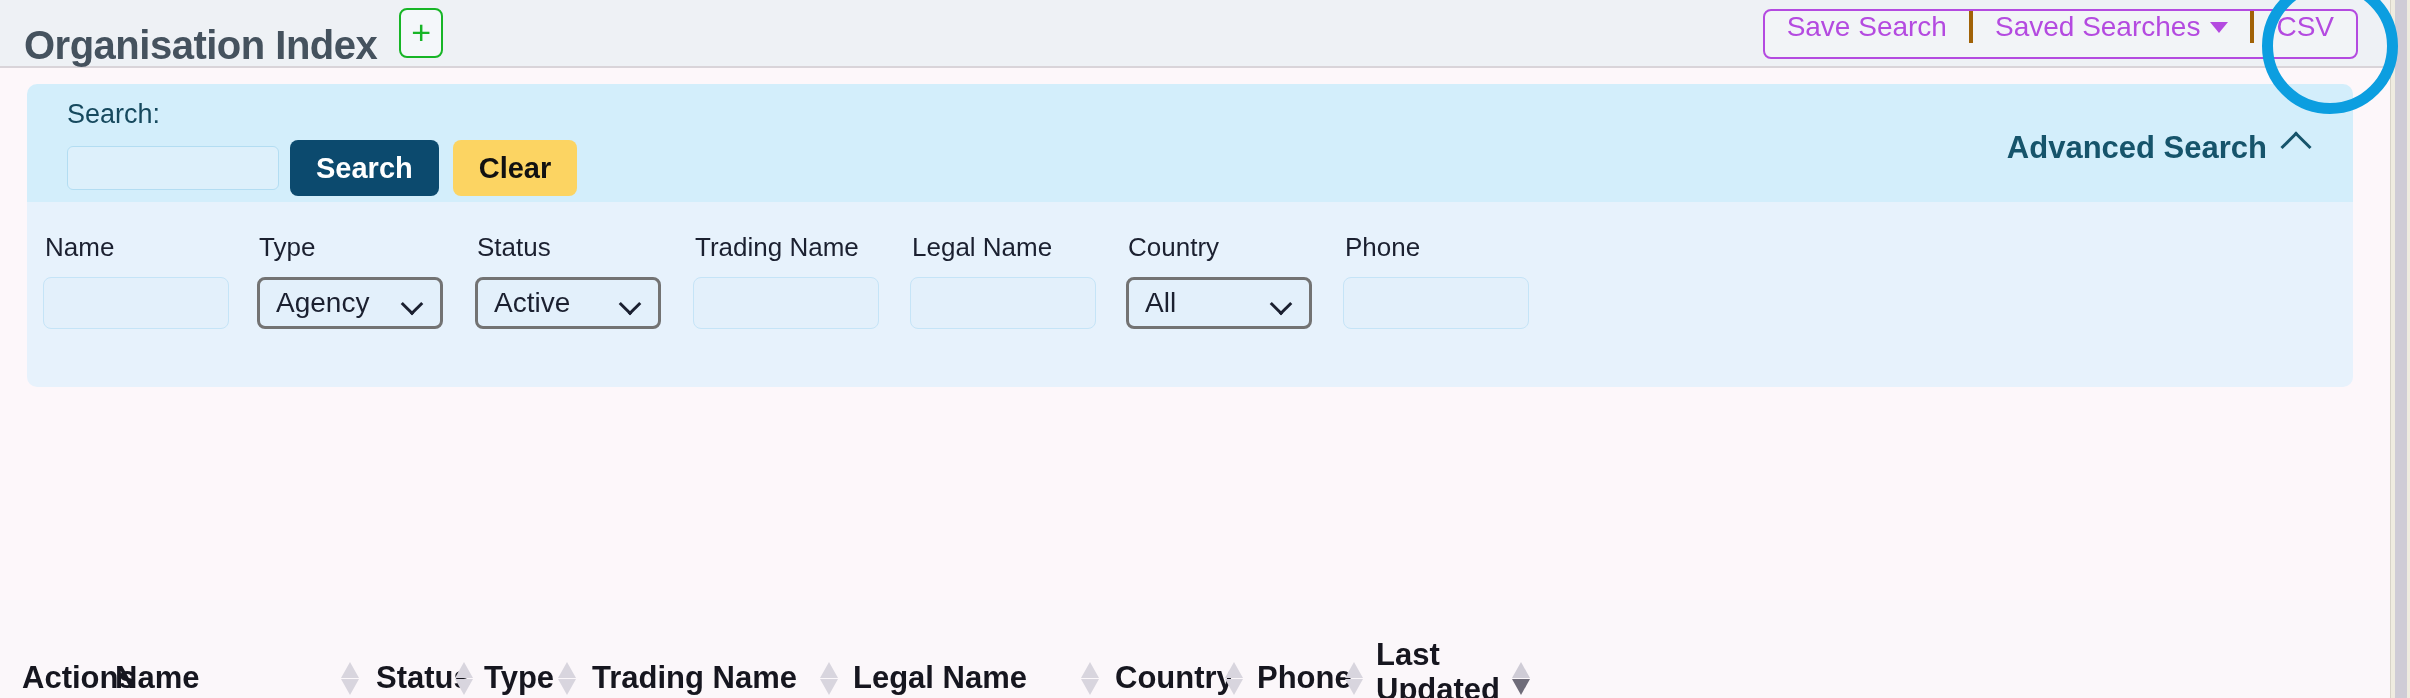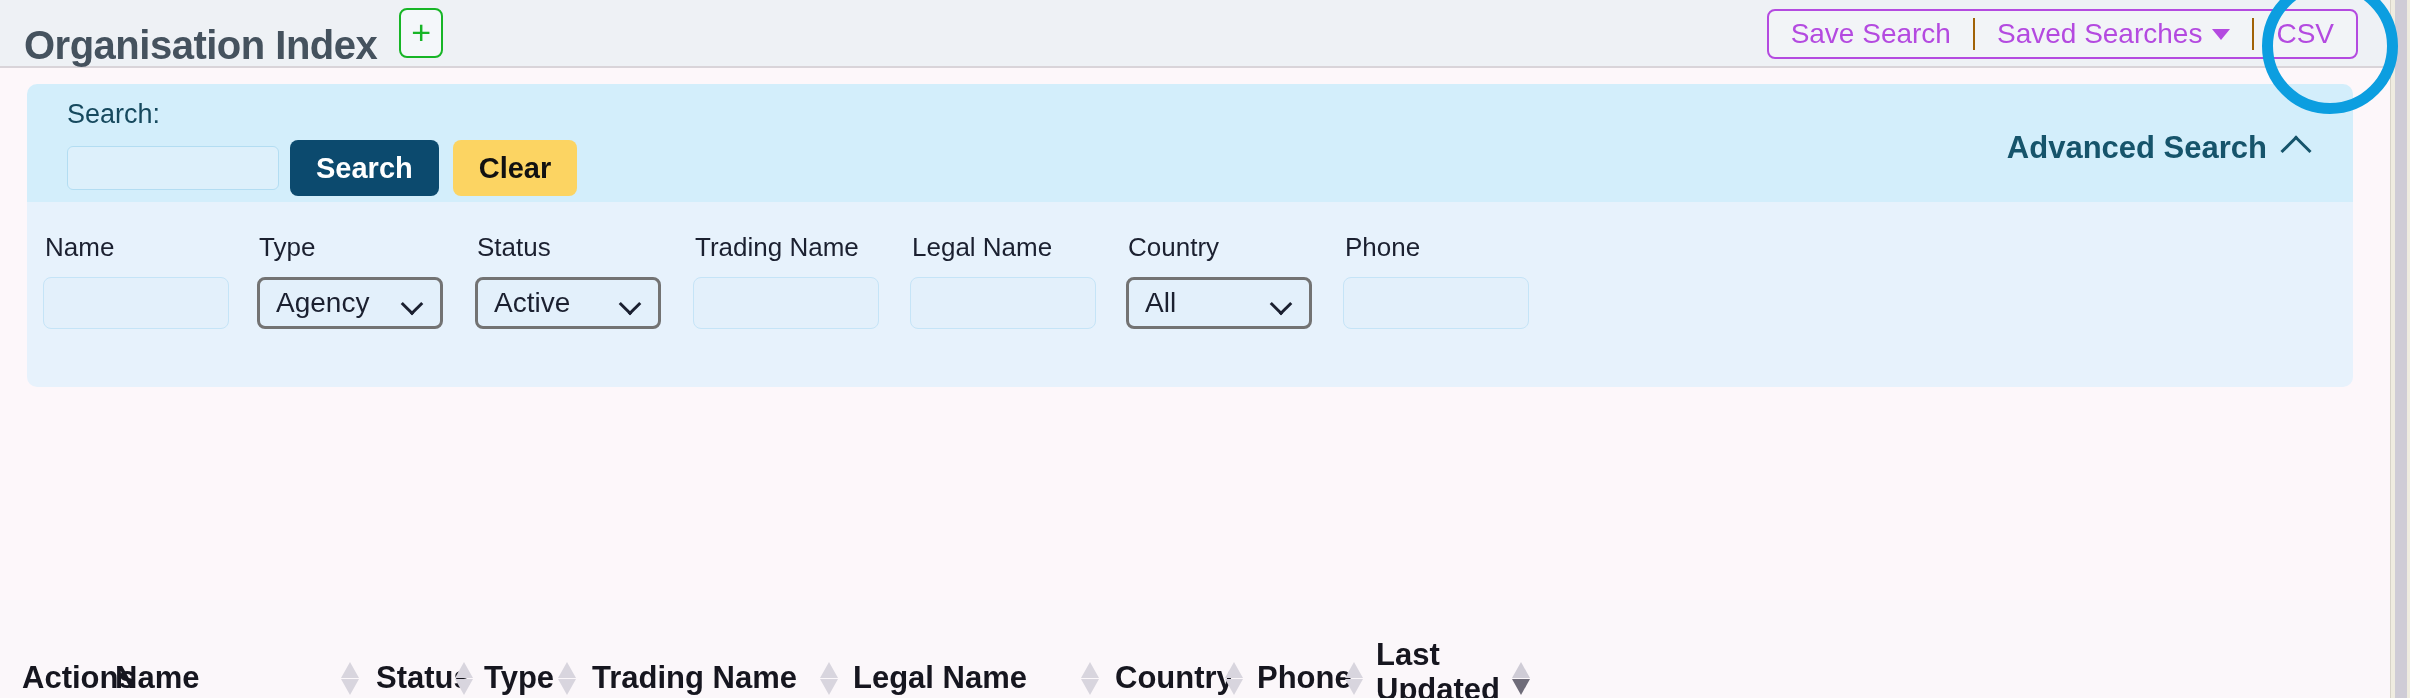--- a/index.html
+++ b/index.html
@@ -59,42 +59,42 @@
     align-items: center;
     justify-content: center;
     padding-bottom: 3px;
   }
 
   .header-actions {
     position: absolute;
     right: 32px;
     top: 9px;
     display: flex;
-    align-items: center;
+    align-items: flex-start;
     height: 50px;
     border: 2px solid #b44ae0;
     border-radius: 8px;
     background: #f2f4f7;
     overflow: hidden;
   }
   .hbtn {
     display: flex;
     align-items: center;
     justify-content: center;
     padding: 0 22px;
     color: #b44ae0;
     font-size: 28px;
     font-weight: 500;
     background: transparent;
     border: none;
     cursor: pointer;
     white-space: nowrap;
     font-family: "Liberation Sans", sans-serif;
   }
-  .hbtn + .hbtn { border-left: 2px solid #a16207; }
+  .hbtn + .hbtn { border-left: 4px solid #a16207; }
   .caret-down {
     display: inline-block;
     width: 0; height: 0;
     margin-left: 10px;
     border-left: 9px solid transparent;
     border-right: 9px solid transparent;
     border-top: 11px solid #b44ae0;
   }
 
   
@@ -178,21 +178,21 @@
     font-weight: bold;
     cursor: pointer;
     white-space: nowrap;
     font-family: "Liberation Sans", sans-serif;
   }
   .adv-search {
     position: absolute;
     right: 46px;
     top: 46px;
     display: flex;
-    align-items: center;
+    align-items: flex-start;
     cursor: pointer;
     color: #16546b;
     font-size: 31px;
     font-weight: bold;
     white-space: nowrap;
   }
   .chev-up {
     display: inline-block;
     width: 22px; height: 22px;
     margin-left: 18px;

